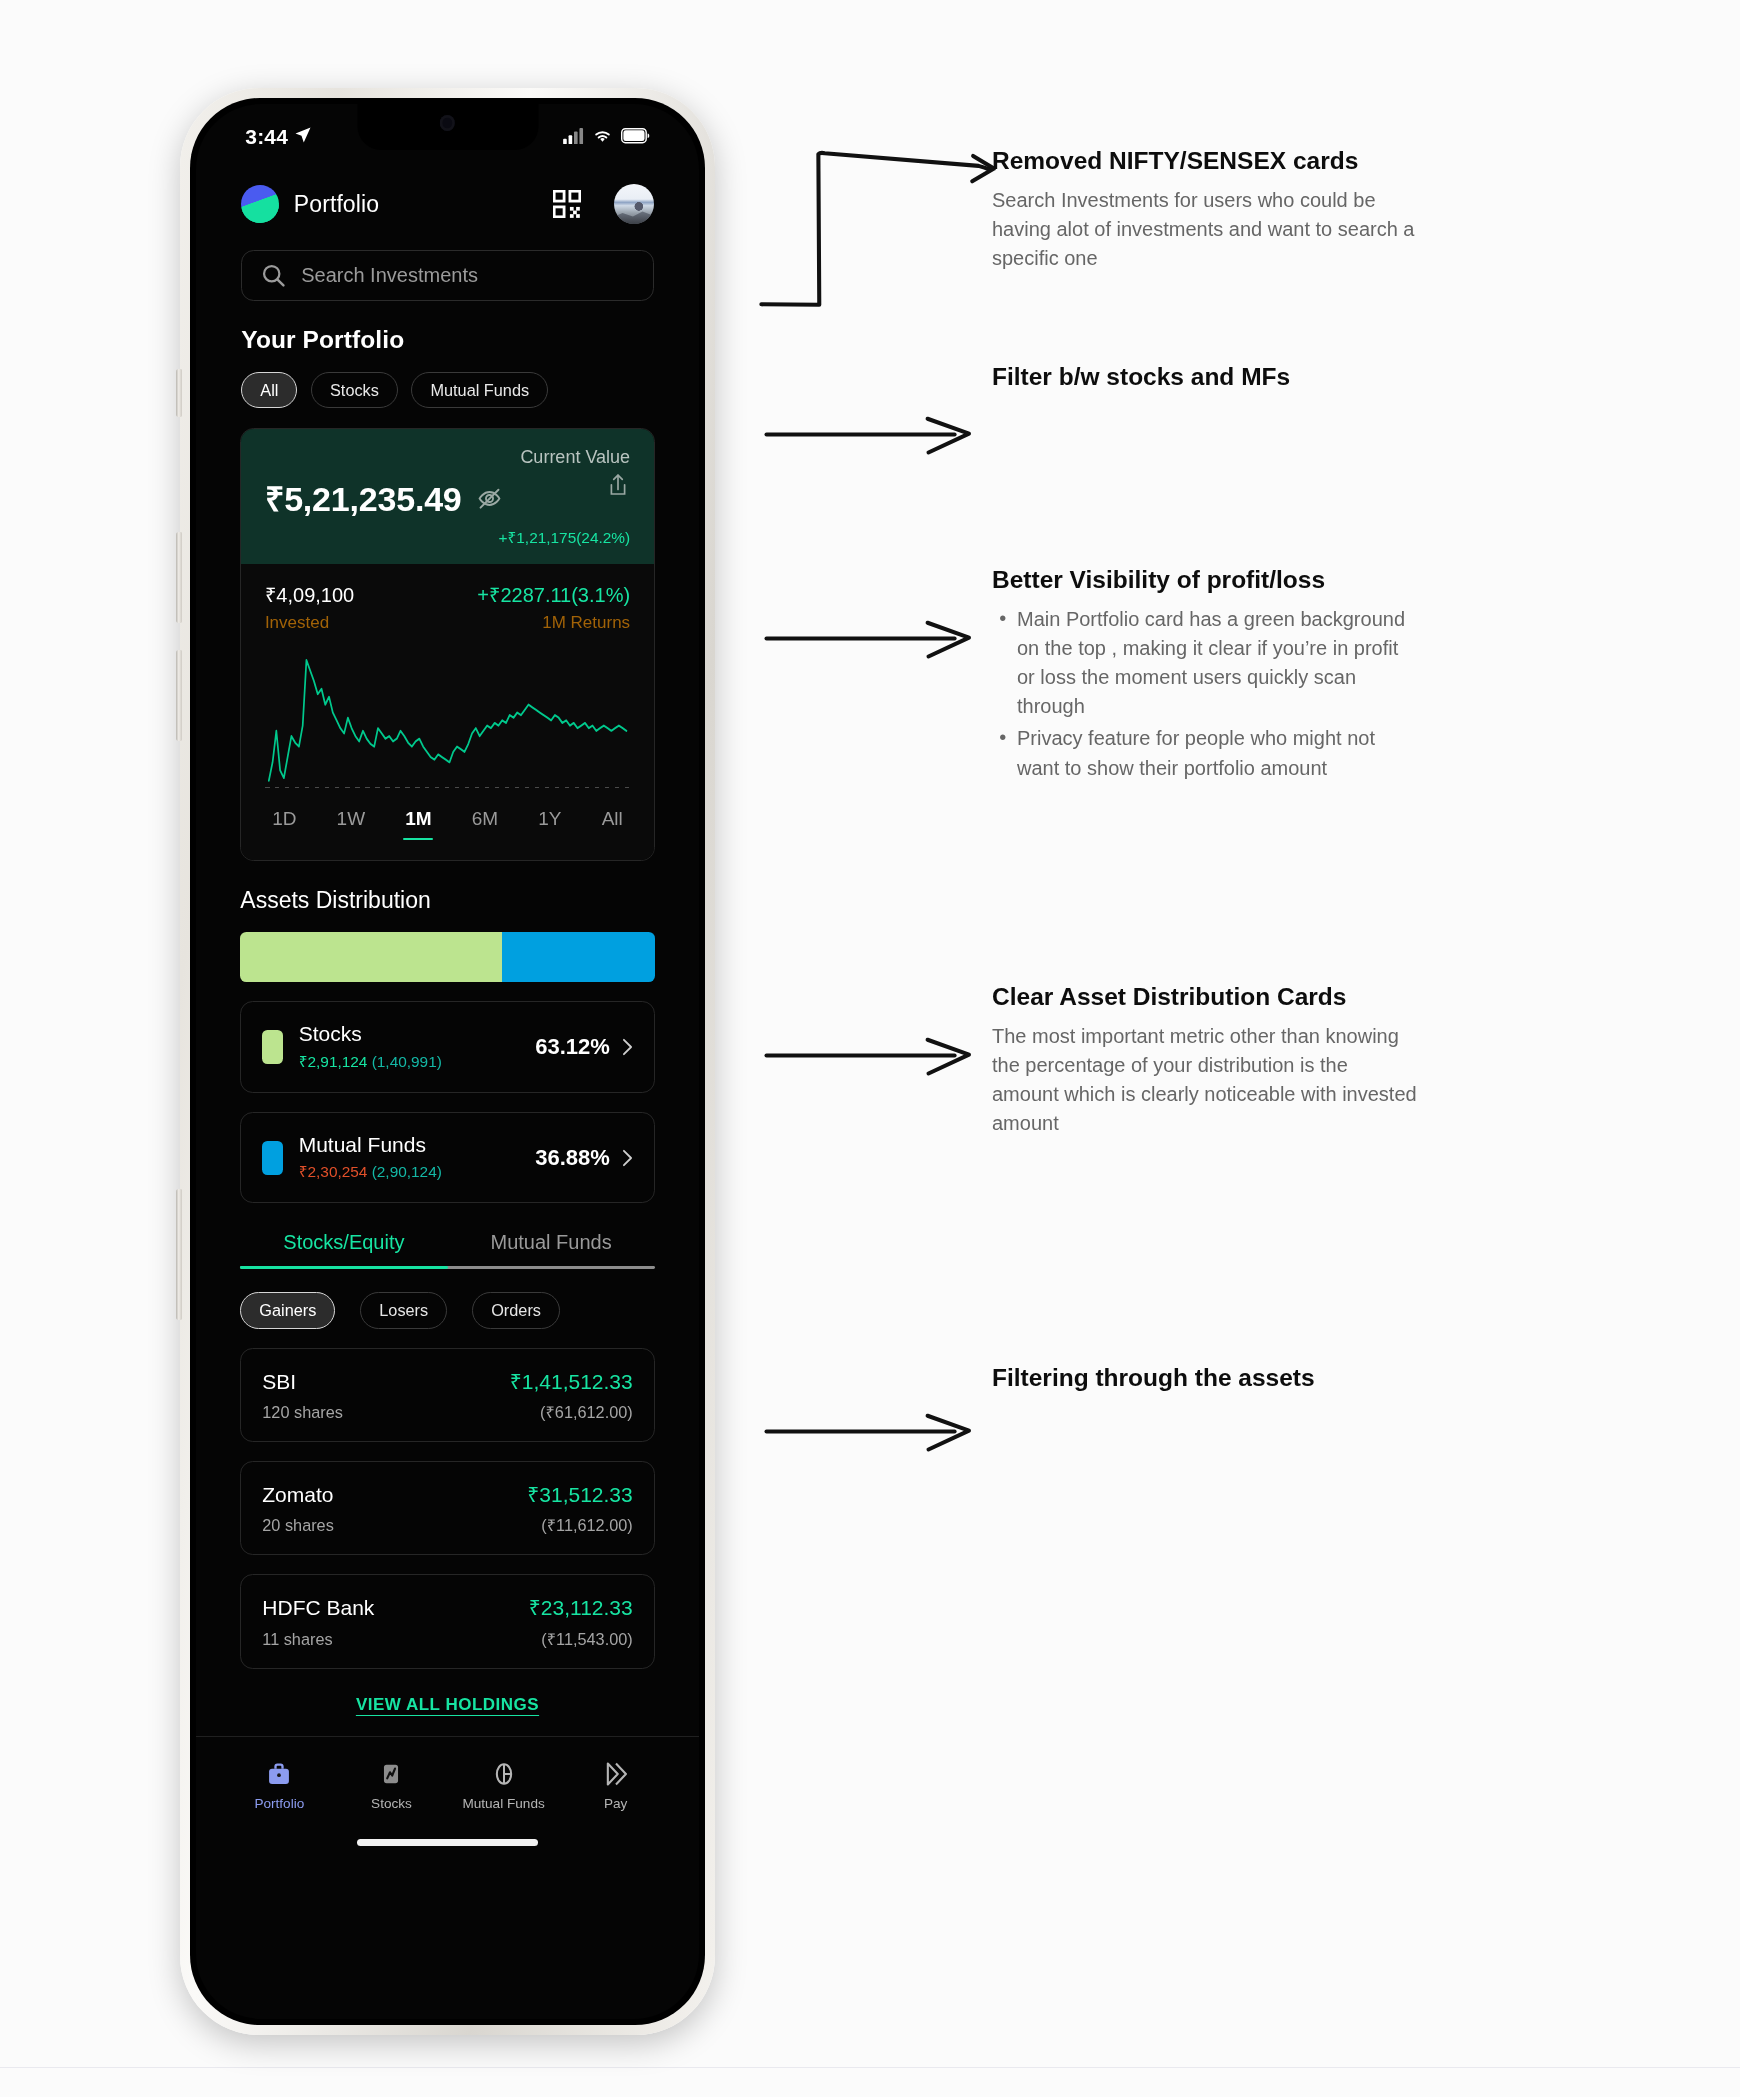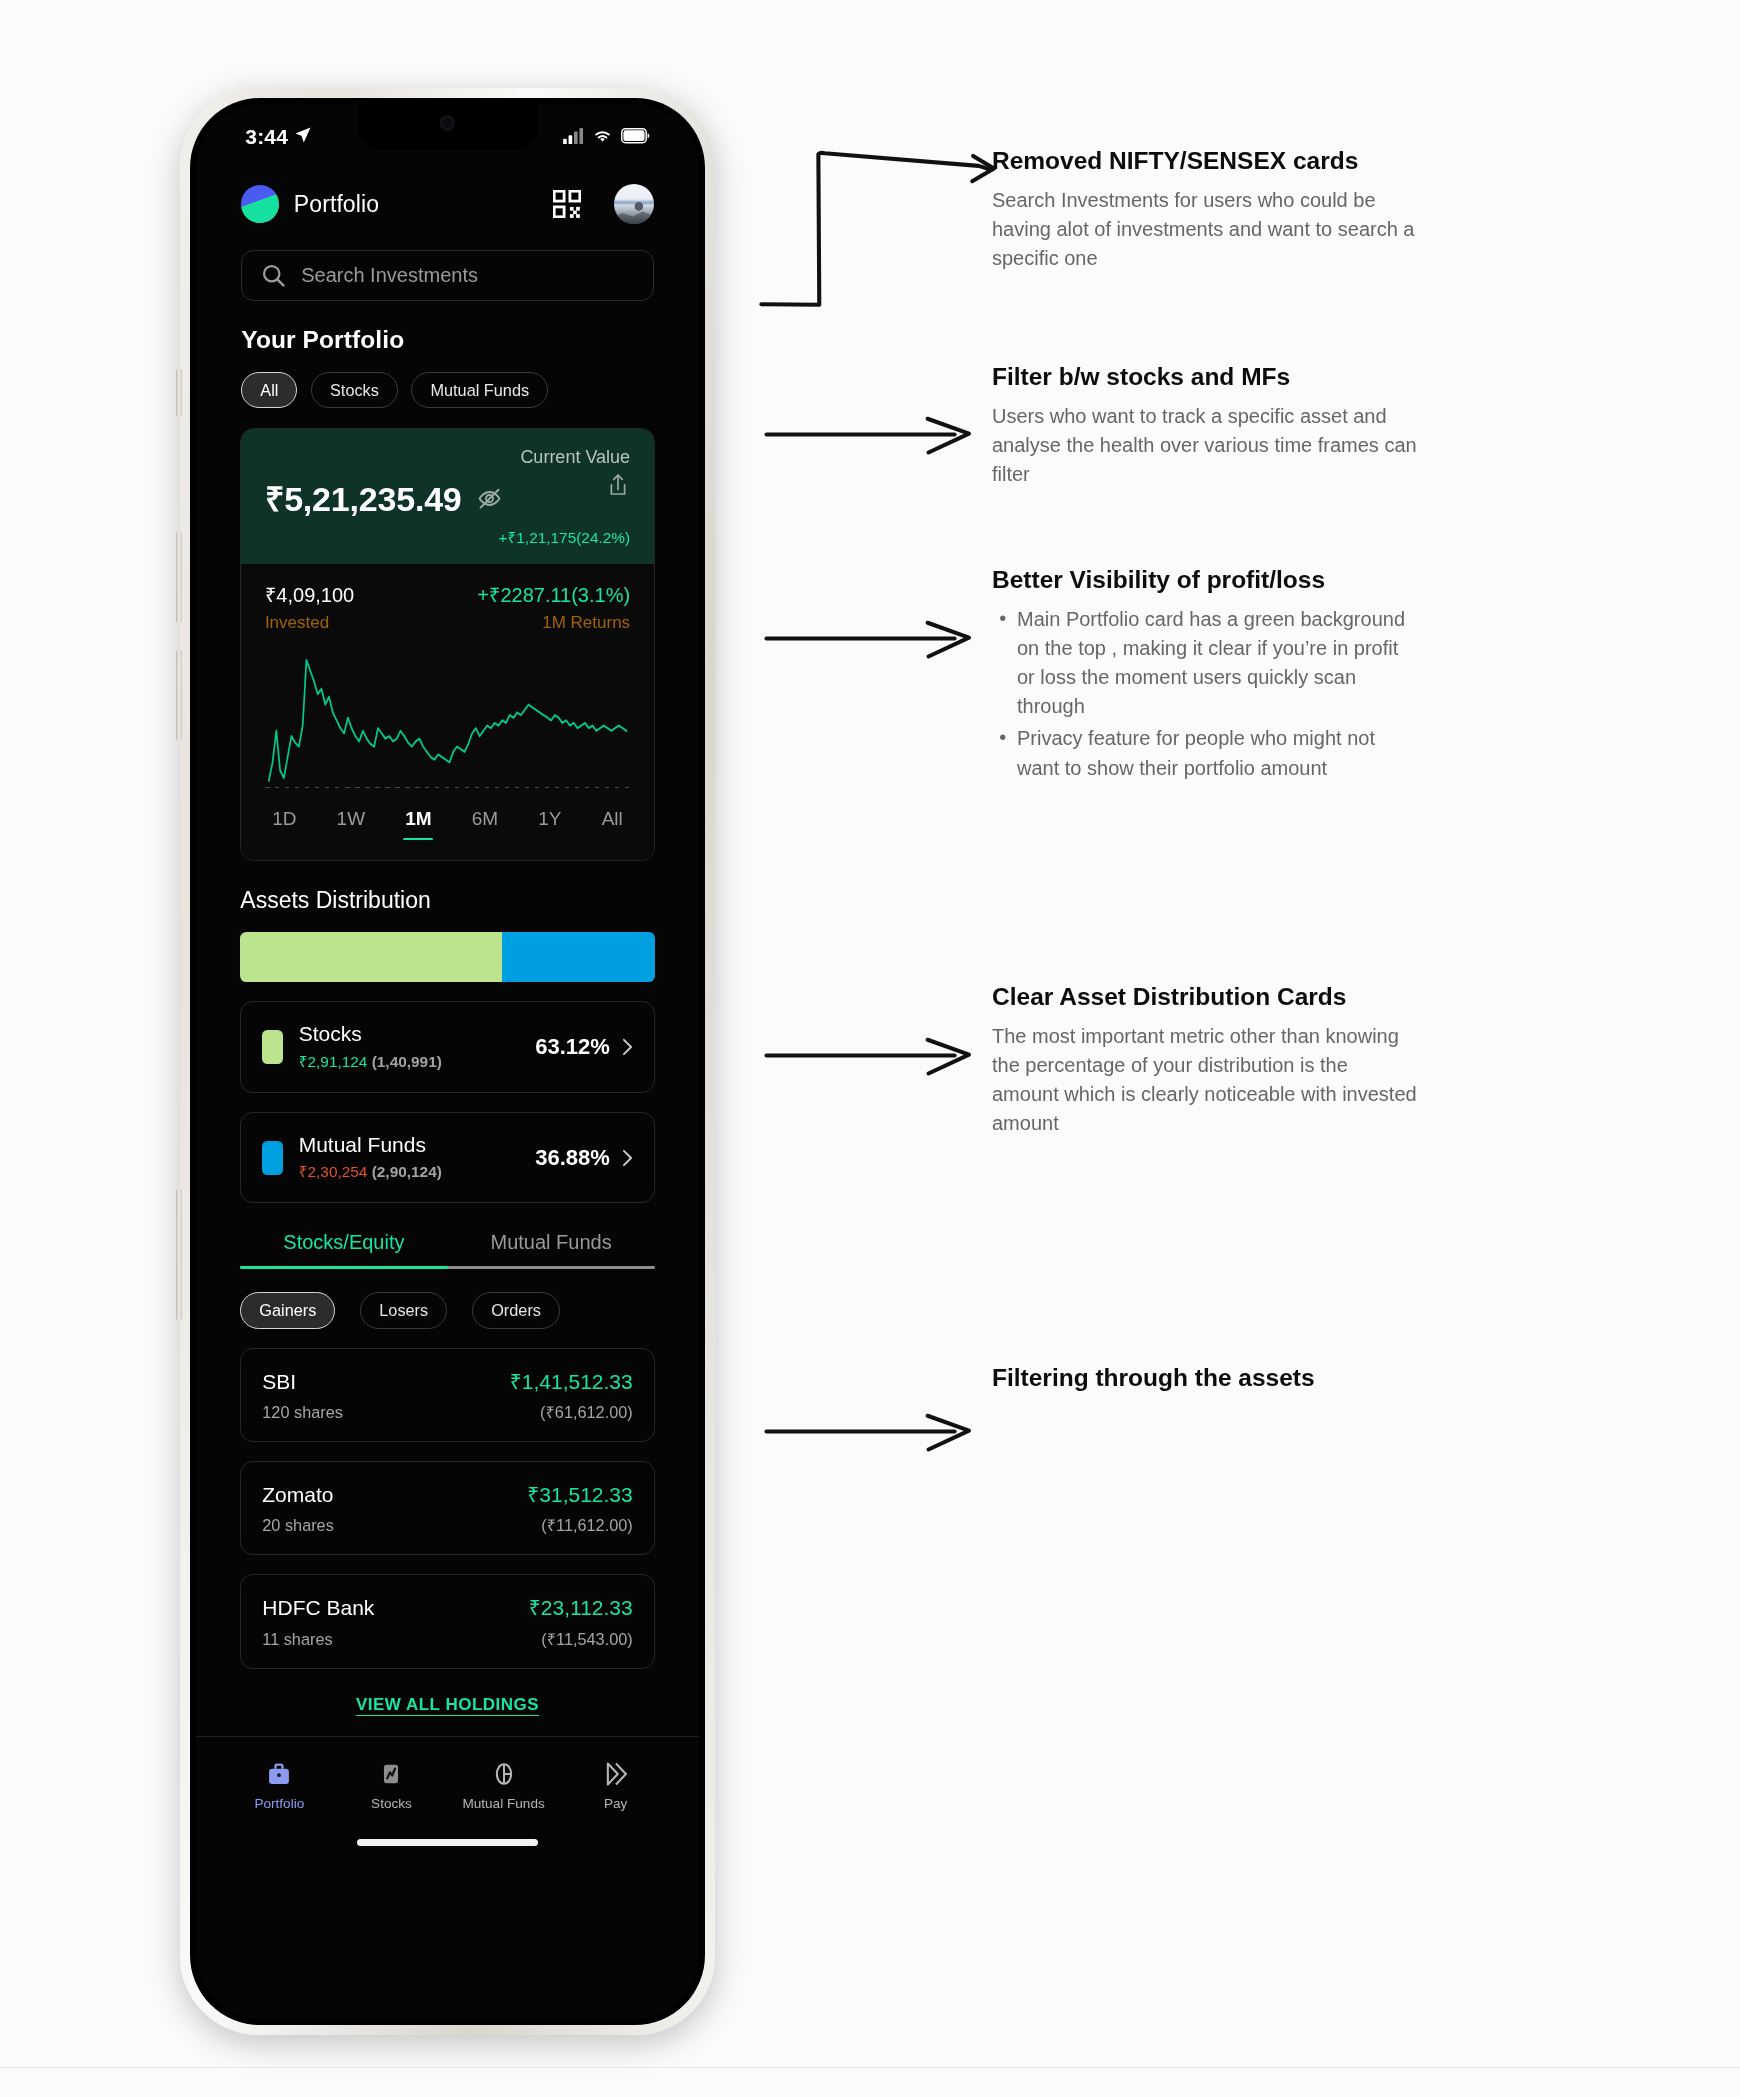--- a/index.html
+++ b/index.html
@@ -155,21 +155,21 @@
   .asset-card {
     margin:19px 44px 0 44px; border:0.9px solid #262626; border-radius:12.7px;
     display:flex; align-items:center; padding:20px 21px;
   }
   .asset-swatch { width:21px; height:34px; border-radius:5.4px; flex:none; margin-right:15.4px; }
   .asset-info { flex:1; }
   .asset-name { color:#fff; font-size:21px; }
   .asset-sub { font-size:15.4px; margin-top:4.5px; }
   .asset-amt-green { color:#17e4a2; }
   .asset-amt-red { color:#e2502a; }
-  .asset-paren { color:#a3a3a3;font-weight:bold; }
+  .asset-paren { color:#14b8a6; }
   .asset-pct { color:#fff; font-size:22px; font-weight:bold; margin-right:11.8px; }
   .chev { width:11px; height:18px; flex:none; }
 
   
   .htabs { display:flex; margin:28px 44px 0 44px; }
   .htab { flex:1; text-align:center; font-size:20px; padding-bottom:11.8px; }
   .htab.active { color:#17e4a2; }
   .htab.idle { color:#9a9a9a; }
   .htab-rule { margin:0 44px; height:2.7px; background:#8d8d8d; border-radius:1.4px; position:relative; }
   .htab-rule::before { content:""; position:absolute; left:0; top:0; bottom:0; width:50%; background:#17e4a2; border-radius:1.4px; }
@@ -514,21 +514,20 @@
   <path d="M388 35 L480 68 L390 110" stroke="#111" stroke-width="9" fill="none" stroke-linecap="round" stroke-linejoin="round"></path>
 </svg>
 
 <div class="anno" style="left:992px; top:147px;">
   <h3>Removed NIFTY/SENSEX cards</h3>
   <p>Search Investments for users who could be having alot of investments and want to search a specific one</p>
 </div>
 
 <div class="anno" style="left:992px; top:363px;">
   <h3>Filter b/w stocks and MFs</h3>
-  <p>Users who want to track a specific asset and analyse the health over various time frames can filter</p>
 </div>
 
 <div class="anno" style="left:992px; top:566px;">
   <h3>Better Visibility of profit/loss</h3>
   <ul>
     <li>Main Portfolio card has a green background on the top , making it clear if you’re in profit or loss the moment users quickly scan through</li>
     <li>Privacy feature for people who might not want to show their portfolio amount</li>
   </ul>
 </div>
 

